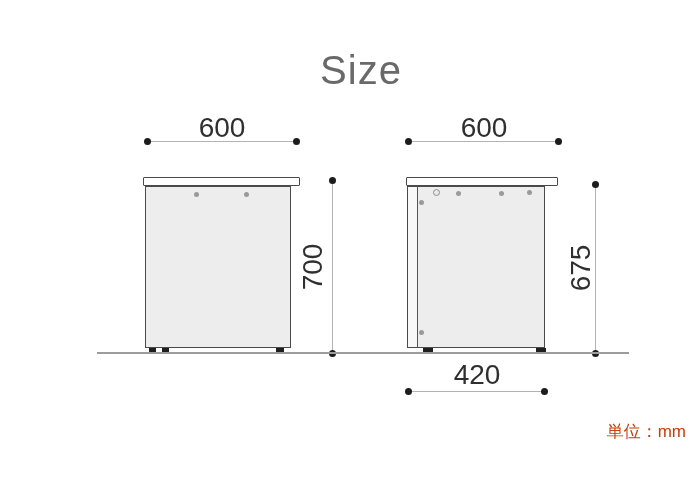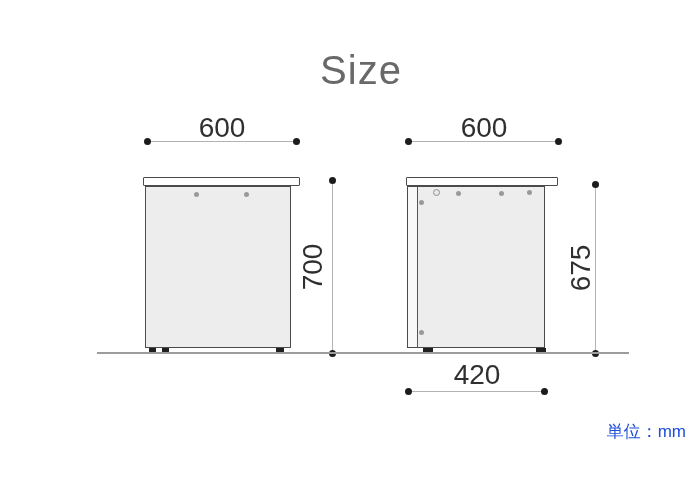--- a/index.html
+++ b/index.html
@@ -24,21 +24,21 @@
   .dot{position:absolute;width:7px;height:7px;border-radius:50%;background:#1c1c1c;}
   .bar{position:absolute;height:9px;background:#ffffff;border:1.5px solid #4a4a4a;box-sizing:border-box;border-radius:1px;}
   .body-panel{position:absolute;background:#ededed;border:1px solid #4a4a4a;box-sizing:border-box;}
   .edge-strip{position:absolute;background:#f8f8f8;border-right:1px solid #555;box-sizing:border-box;}
   .screw{position:absolute;width:5px;height:5px;border-radius:50%;background:#9a9a9a;}
   .screw.ring{background:#e9e9e9;border:1px solid #8f8f8f;box-sizing:border-box;width:7px;height:7px;}
   .foot{position:absolute;height:6px;background:#1f1f1f;}
   .ground{position:absolute;left:97px;top:352px;width:532px;height:2px;background:#9c9c9c;}
   .unit{
     position:absolute;left:538px;top:420px;width:148px;text-align:right;
-    font-size:17px;color:#1d4ed8;
+    font-size:17px;color:#c2410c;
   }
 </style>
 </head>
 <body>
 
 <div class="canvas">
 
   <div class="title">Size</div>
 
   <div>

